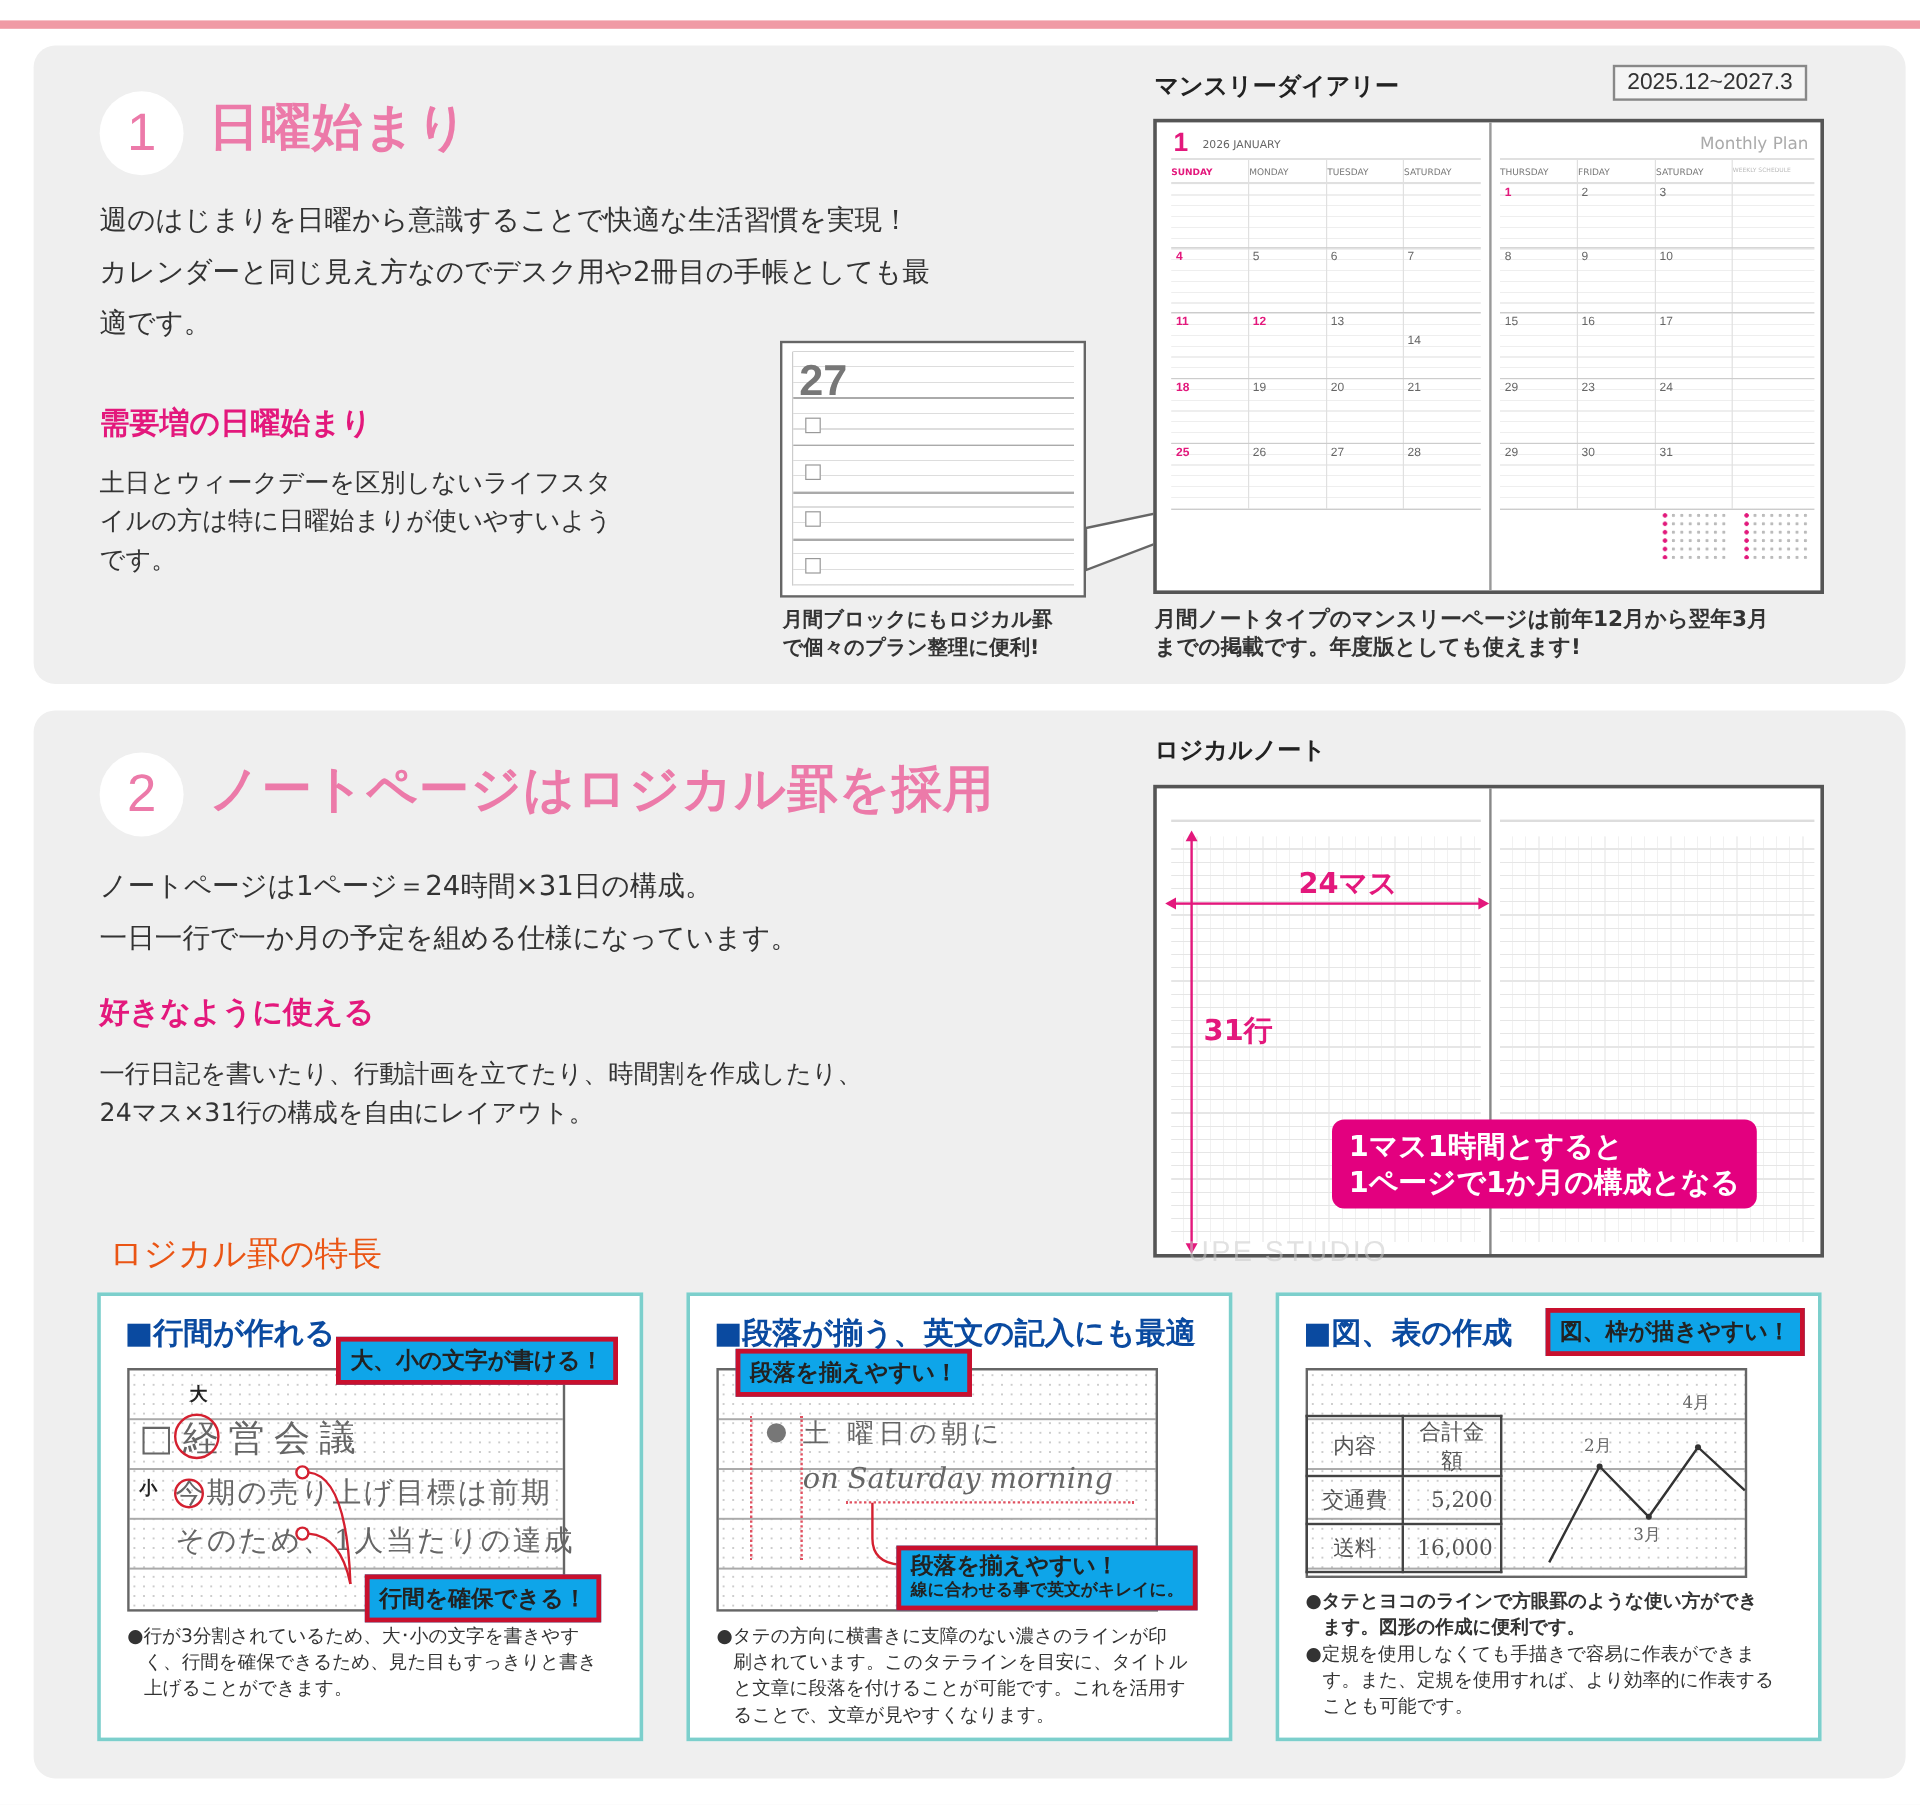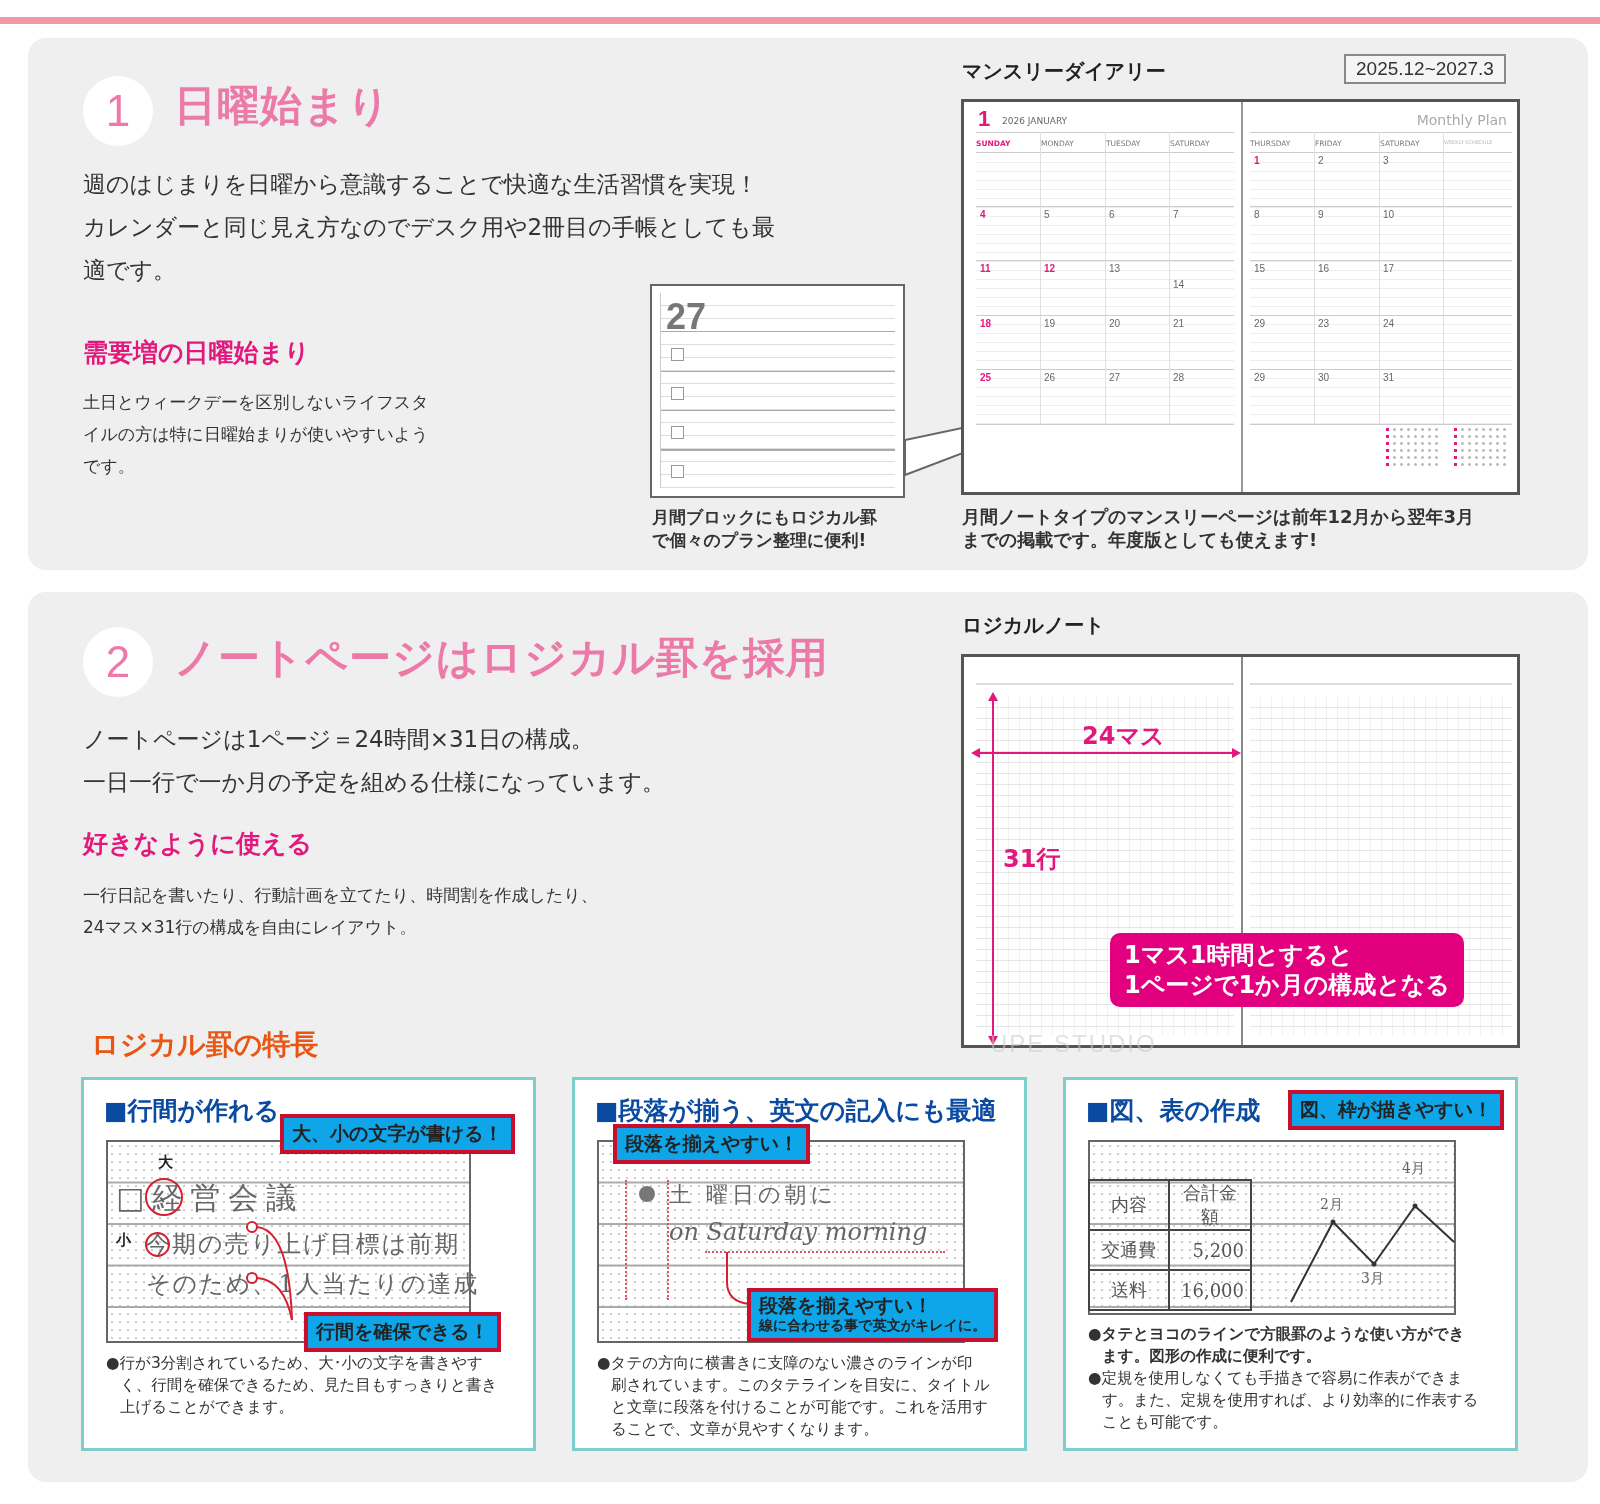--- a/index.html
+++ b/index.html
@@ -13,21 +13,21 @@
   #panel2 { top: 592px; height: 890px; }
   .abs { position: absolute; }
   .num-circle {
     position: absolute; width: 70px; height: 70px; border-radius: 50%; background: #fff;
     color: #ec7aa9; font-size: 44px; text-align: center; line-height: 70px;
     font-family: "Liberation Sans", sans-serif;
   }
   .big-title { position: absolute; color: #ec7aa9; font-size: 42px; font-weight: bold; letter-spacing: 1px; }
   .lead { position: absolute; font-size: 23px; line-height: 43px; color: #333; }
   .sub-title { position: absolute; color: #e3187c; font-size: 25px; font-weight: bold; }
-  .body-text { position: absolute; font-size: 17px; line-height: 32px; color: #333; }
+  .body-text { position: absolute; font-size: 21px; line-height: 32px; color: #333; }
   .label { position: absolute; font-size: 20px; font-weight: bold; color: #222; }
   .date-box { position: absolute; border: 2px solid #888; background: #f5f5f5; font-size: 19px; padding: 2px 10px; color: #333; font-family: "Liberation Sans", sans-serif; }
   .caption { position: absolute; font-size: 17px; font-weight: bold; line-height: 23px; color: #333; }
 
   
   .diary { position: absolute; left: 961px; top: 99px; width: 559px; height: 396px; background: #fff; border: 3px solid #555; }
   .diary .spine { position: absolute; left: 277px; top: 0; bottom: 0; width: 2px; background: #999; }
   .diary-month { position: absolute; left: 14px; top: 4px; color: #e3187c; font-size: 22px; font-weight: bold; font-family: "Liberation Sans", sans-serif; }
   .diary-ym { position: absolute; left: 38px; top: 14px; font-size: 9px; color: #666; }
   .diary-plan { position: absolute; right: 10px; top: 10px; font-size: 14px; color: #aaa; }
@@ -66,21 +66,21 @@
   .arrow-l, .arrow-r, .arrow-u, .arrow-d { position: absolute; width: 0; height: 0; }
   .arrow-l { border-top: 5px solid transparent; border-bottom: 5px solid transparent; border-right: 9px solid #e3187c; }
   .arrow-r { border-top: 5px solid transparent; border-bottom: 5px solid transparent; border-left: 9px solid #e3187c; }
   .arrow-u { border-left: 5px solid transparent; border-right: 5px solid transparent; border-bottom: 9px solid #e3187c; }
   .arrow-d { border-left: 5px solid transparent; border-right: 5px solid transparent; border-top: 9px solid #e3187c; }
   .pink-label { position: absolute; color: #e3187c; font-size: 24px; font-weight: bold; }
   .pink-badge { position: absolute; left: 1110px; top: 933px; width: 354px; height: 74px; background: #e3007f; border-radius: 10px; color: #fff; font-size: 24px; font-weight: bold; line-height: 30px; padding: 7px 14px; }
   .watermark { position: absolute; left: 990px; top: 1030px; font-size: 24px; color: rgba(200,200,200,0.55); letter-spacing: 2px; font-family: "Liberation Sans", sans-serif; }
 
   
-  .features-title { position: absolute; left: 91px; top: 1026px; color: #ea5514; font-size: 28px; font-weight: bold; }
+  .features-title { position: absolute; left: 91px; top: 1026px; color: #ea5514; font-size: 28px; font-weight: normal; }
   .fcard { position: absolute; top: 1077px; width: 455px; height: 374px; background: #fff; border: 3px solid #7ccfcc; }
   .fcard-title { position: absolute; left: 20px; top: 14px; color: #0a4aa0; font-size: 25px; font-weight: bold; white-space: nowrap; }
   .fsample { position: absolute; background: #fff; border: 2px solid #666;
     background-image:
       repeating-linear-gradient(to bottom, transparent 0, transparent 40px, #aaa 40px, #aaa 41.5px),
       radial-gradient(circle, #ccc 0.8px, transparent 1.2px);
     background-size: 100% 41.5px, 8px 8px;
   }
   .redbox { position: absolute; background: #0ea5e9; border: 4px solid #c8102e; font-size: 19px; font-weight: bold; color: #222; padding: 3px 8px; white-space: nowrap; }
   .redbox small { display: block; font-size: 14px; font-weight: bold; }

